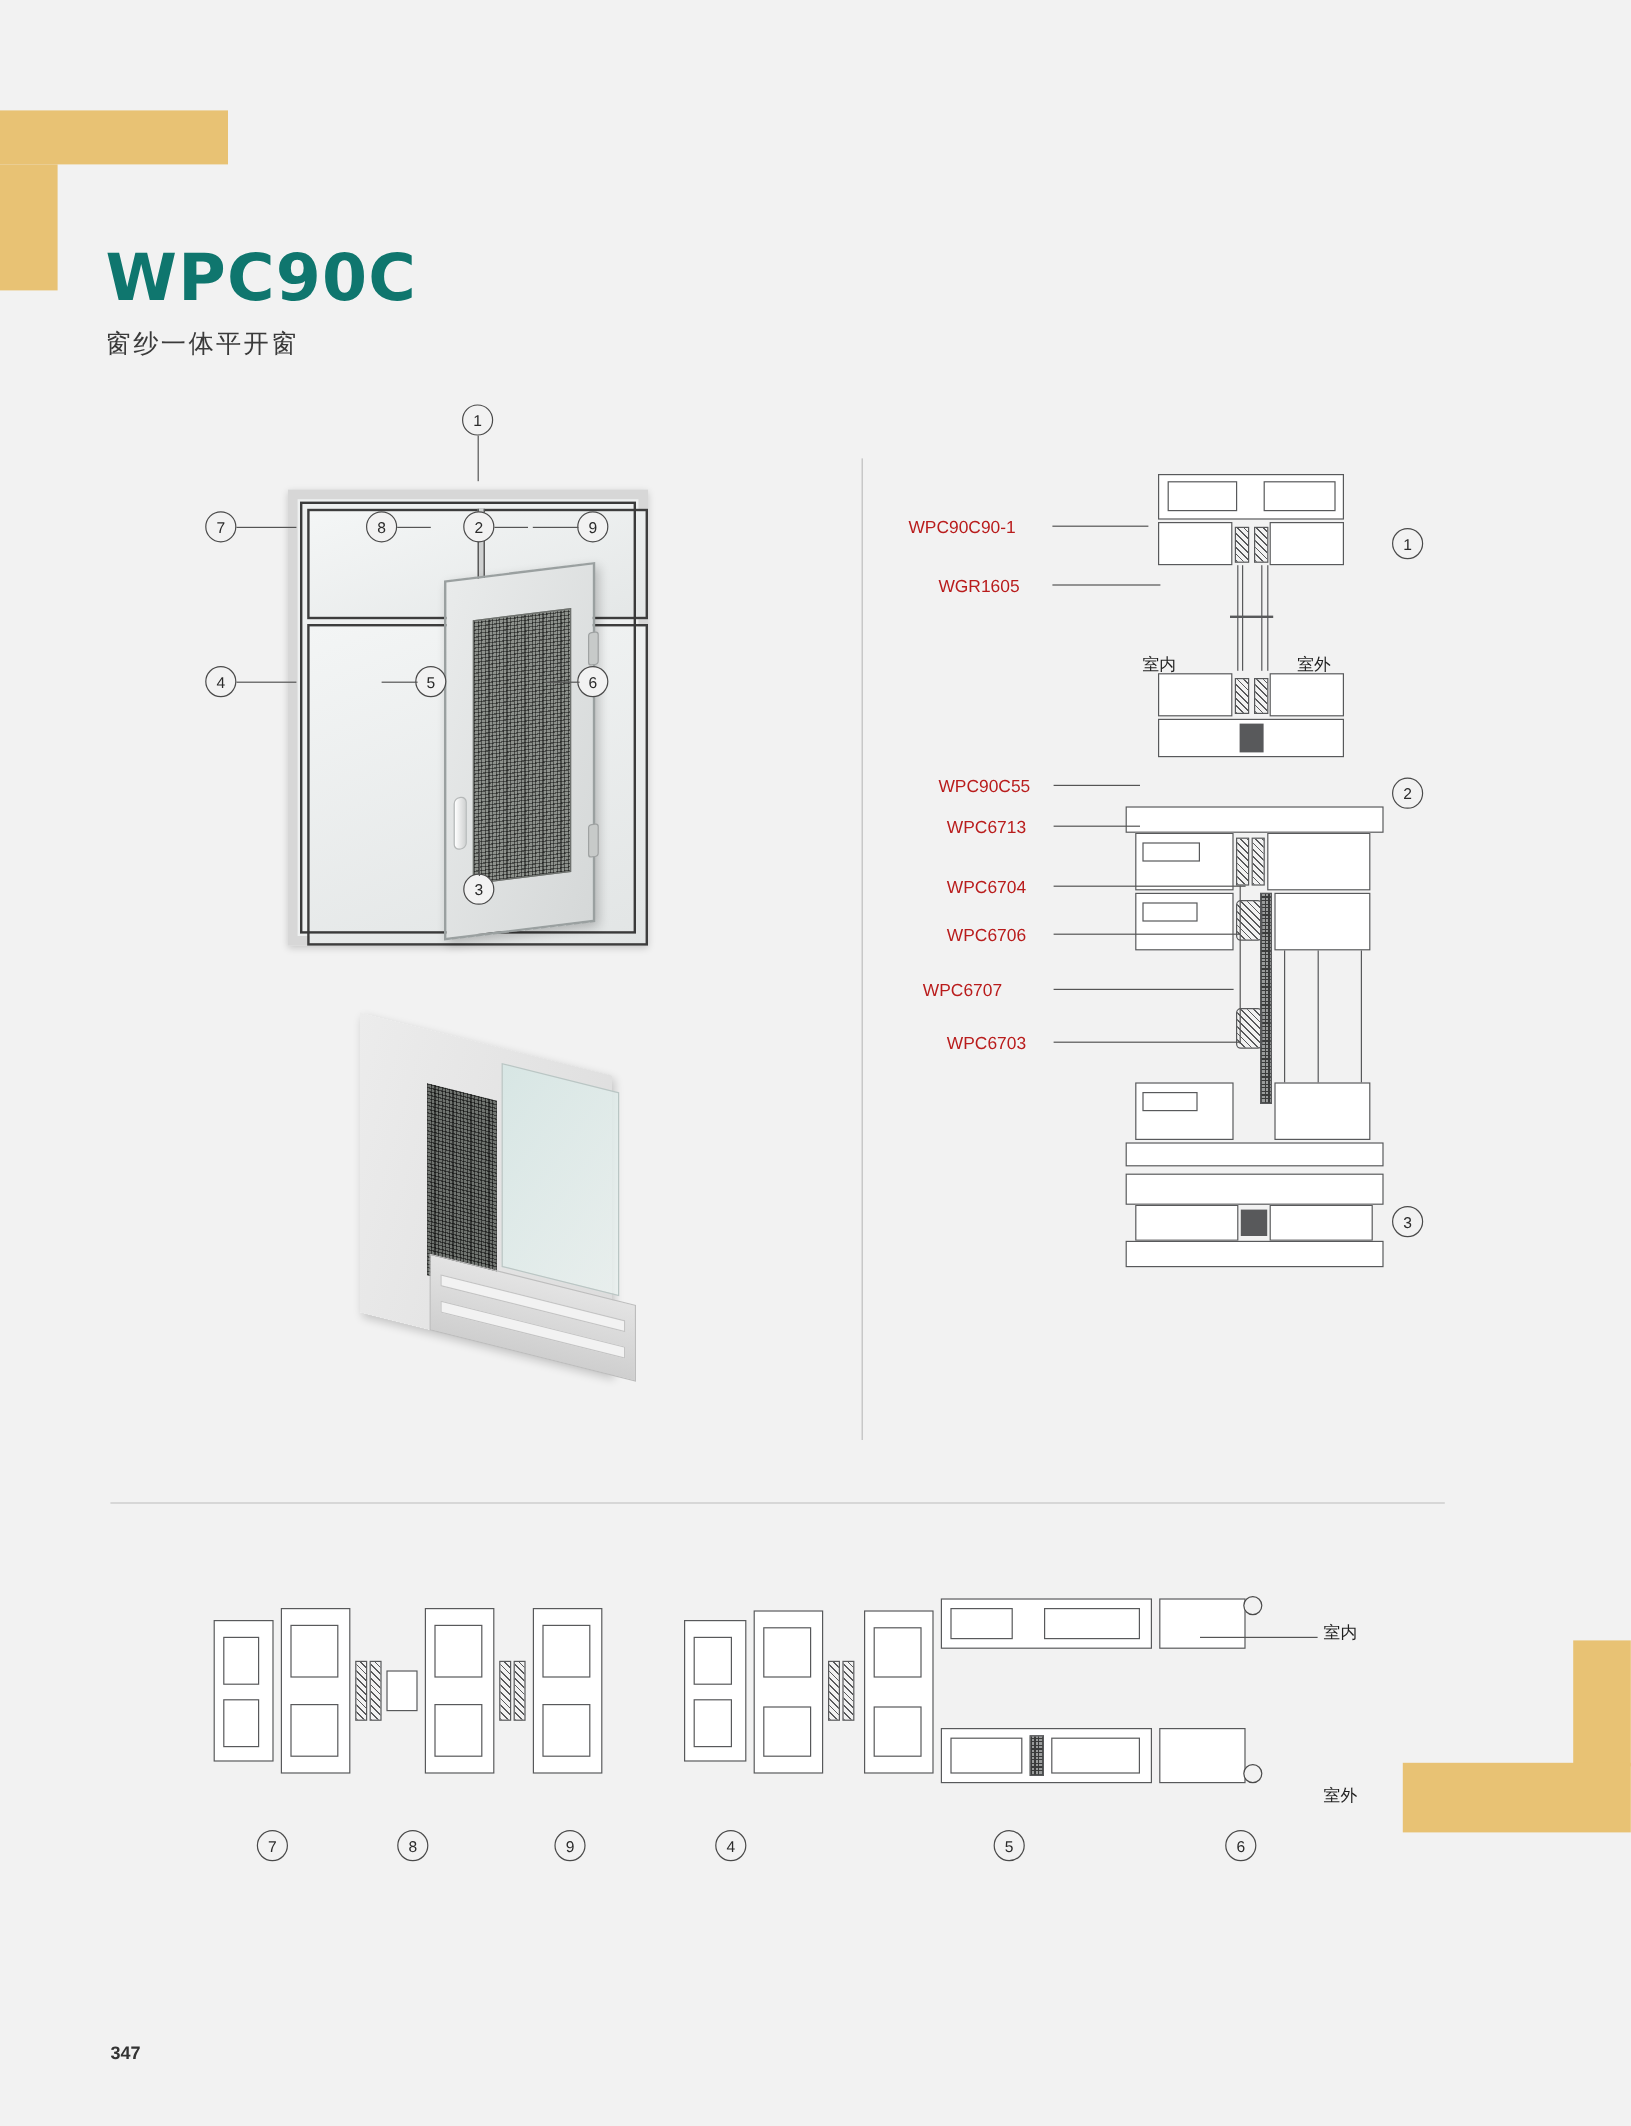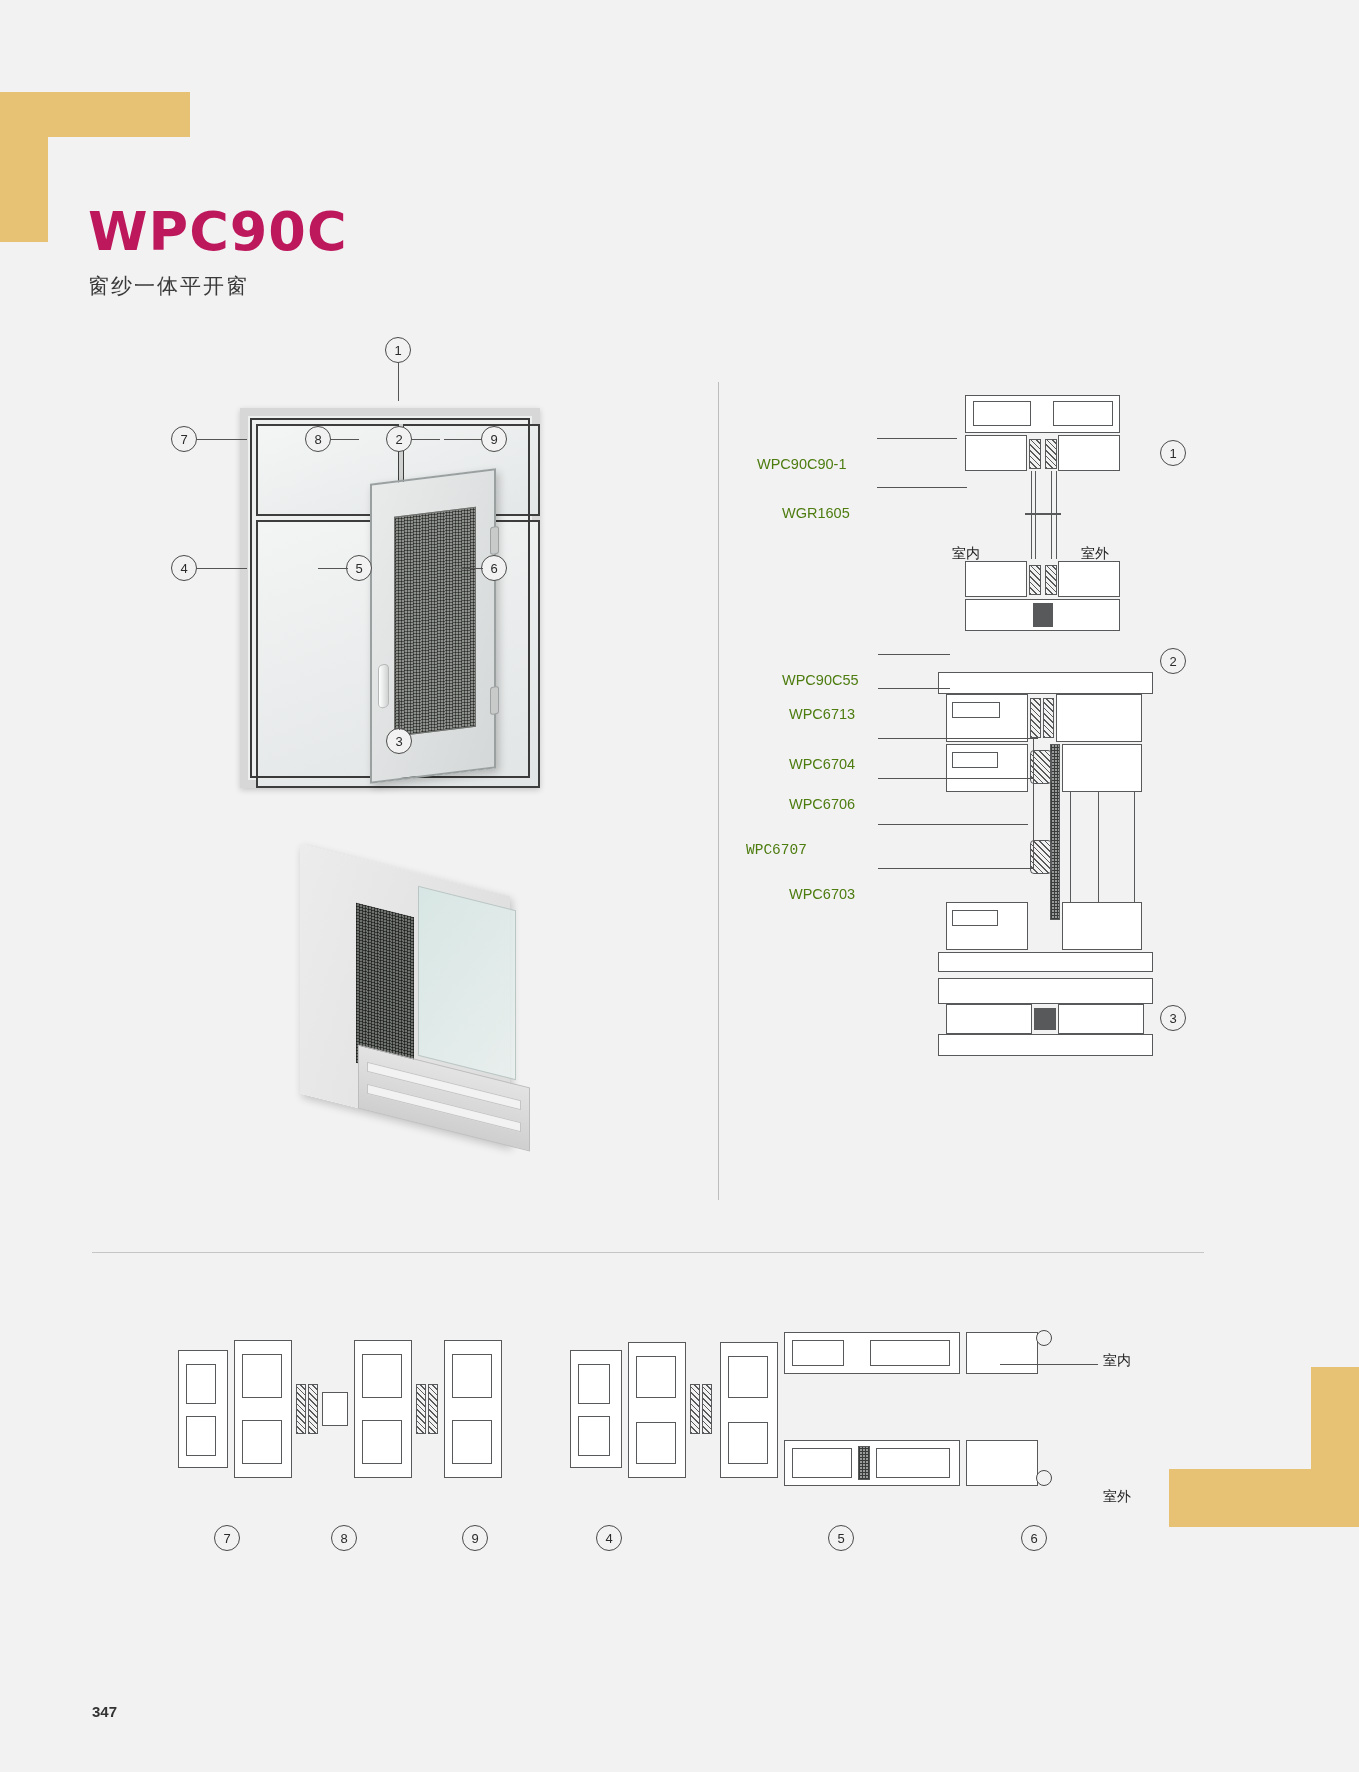--- a/index.html
+++ b/index.html
@@ -15,37 +15,37 @@
   
   .corner-tl-a{position:absolute;left:0;top:92px;width:190px;height:45px;background:#e8c274;}
   .corner-tl-b{position:absolute;left:0;top:137px;width:48px;height:105px;background:#e8c274;}
   .corner-br-a{position:absolute;right:0;bottom:300px;width:48px;height:105px;background:#e8c274;}
   .corner-br-b{position:absolute;right:0;bottom:245px;width:190px;height:58px;background:#e8c274;}
 
   
   .title-block{position:absolute;left:88px;top:205px;}
   .title-main{
     font-size:54px;font-weight:bold;letter-spacing:1px;line-height:1;
-    color:#be185d;
+    color:#0f766e;
     font-family:"DejaVu Sans", sans-serif;
   }
   .title-sub{
     margin-top:13px;font-size:21px;letter-spacing:2px;color:#3a3a3a;
   }
 
   
   .callout{
     position:absolute;width:26px;height:26px;border-radius:50%;
     border:1px solid #4a4a4a;background:#f2f2f2;
     font-size:13px;color:#2b2b2b;
     display:flex;align-items:center;justify-content:center;
     box-sizing:border-box;
   }
   .lbl{
-    position:absolute;font-size:14.5px;color:#4d7c0f;white-space:nowrap;margin-top:24px;
+    position:absolute;font-size:14.5px;color:#b91c1c;white-space:nowrap;
   }
   .leader{position:absolute;background:#555;height:1px;}
   .vline{position:absolute;background:#555;width:1px;}
 
   
   #photo-window{
     position:absolute;left:240px;top:408px;width:320px;height:390px;
   }
   .win-outer{
     position:absolute;left:0;top:0;width:300px;height:380px;
@@ -300,21 +300,21 @@
 
 <div class="lbl" style="left:789px;top:682px;">WPC6713</div>
 <div class="leader" style="left:878px;top:688px;width:72px;"></div>
 
 <div class="lbl" style="left:789px;top:732px;">WPC6704</div>
 <div class="leader" style="left:878px;top:738px;width:160px;"></div>
 
 <div class="lbl" style="left:789px;top:772px;">WPC6706</div>
 <div class="leader" style="left:878px;top:778px;width:155px;"></div>
 
-<div class="lbl" style="left:746px;top:818px;font-family:Liberation Mono, monospace;">WPC6707</div>
+<div class="lbl" style="left:769px;top:818px;">WPC6707</div>
 <div class="leader" style="left:878px;top:824px;width:150px;"></div>
 
 <div class="lbl" style="left:789px;top:862px;">WPC6703</div>
 <div class="leader" style="left:878px;top:868px;width:155px;"></div>
 <div class="vline" style="left:1033px;top:738px;height:132px;"></div>
 
 <div class="callout" style="left:1160px;top:648px;">2</div>
 
 <div class="prof" style="left:938px;top:978px;width:215px;height:80px;">
   <div class="bar" style="left:0px;top:0px;width:215px;height:26px;"></div>

